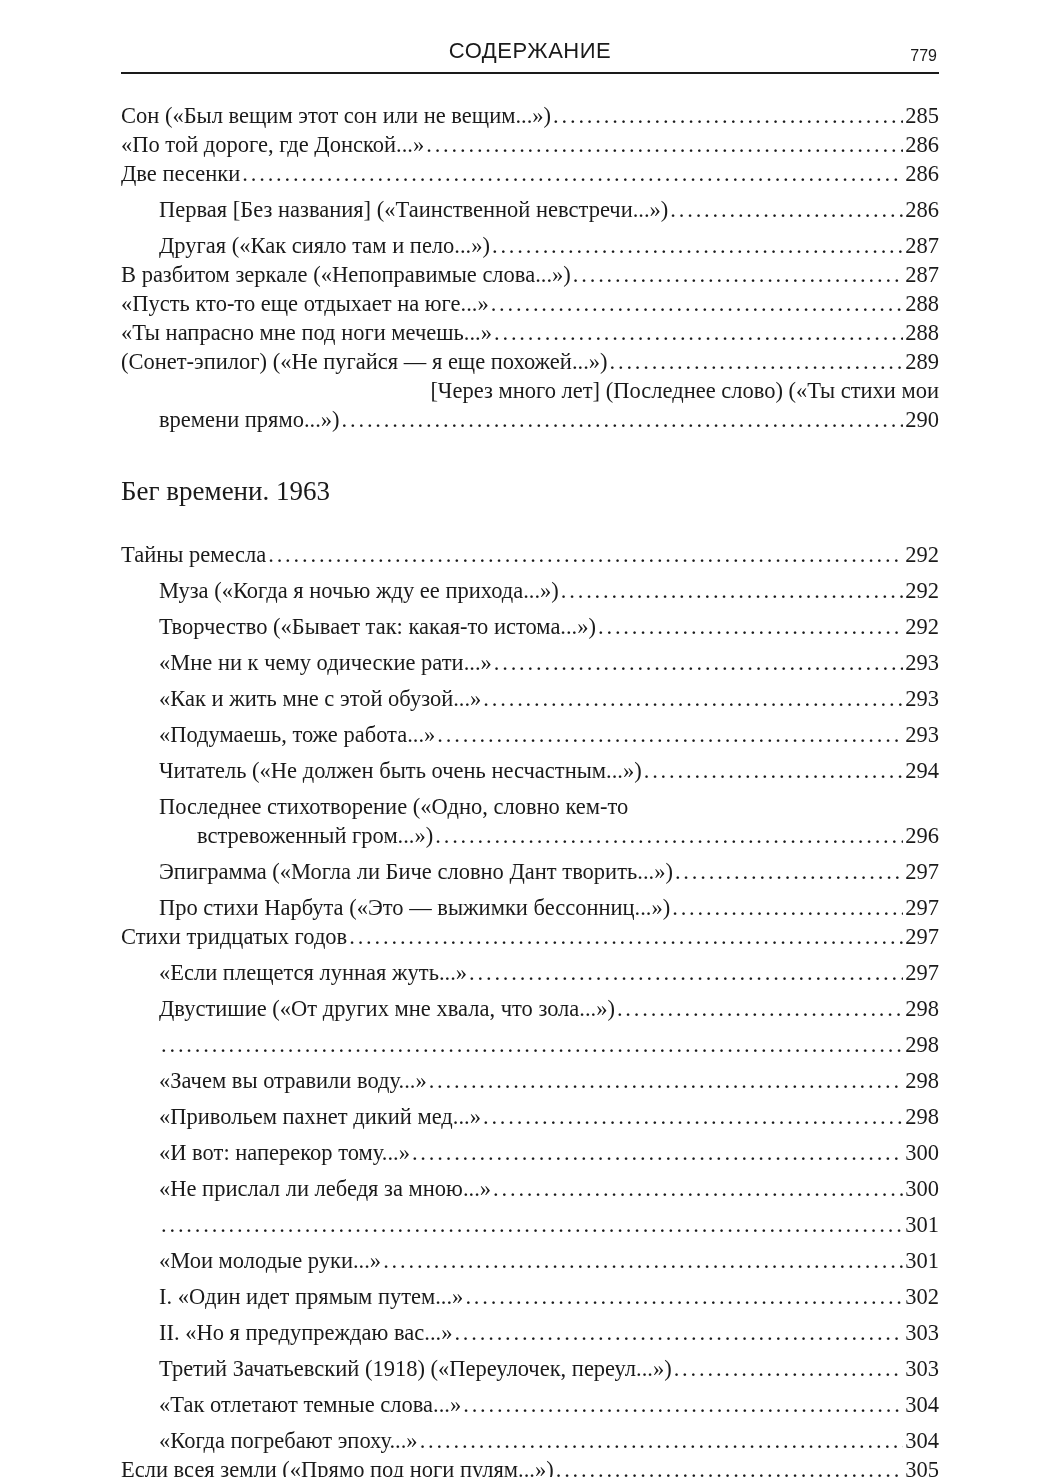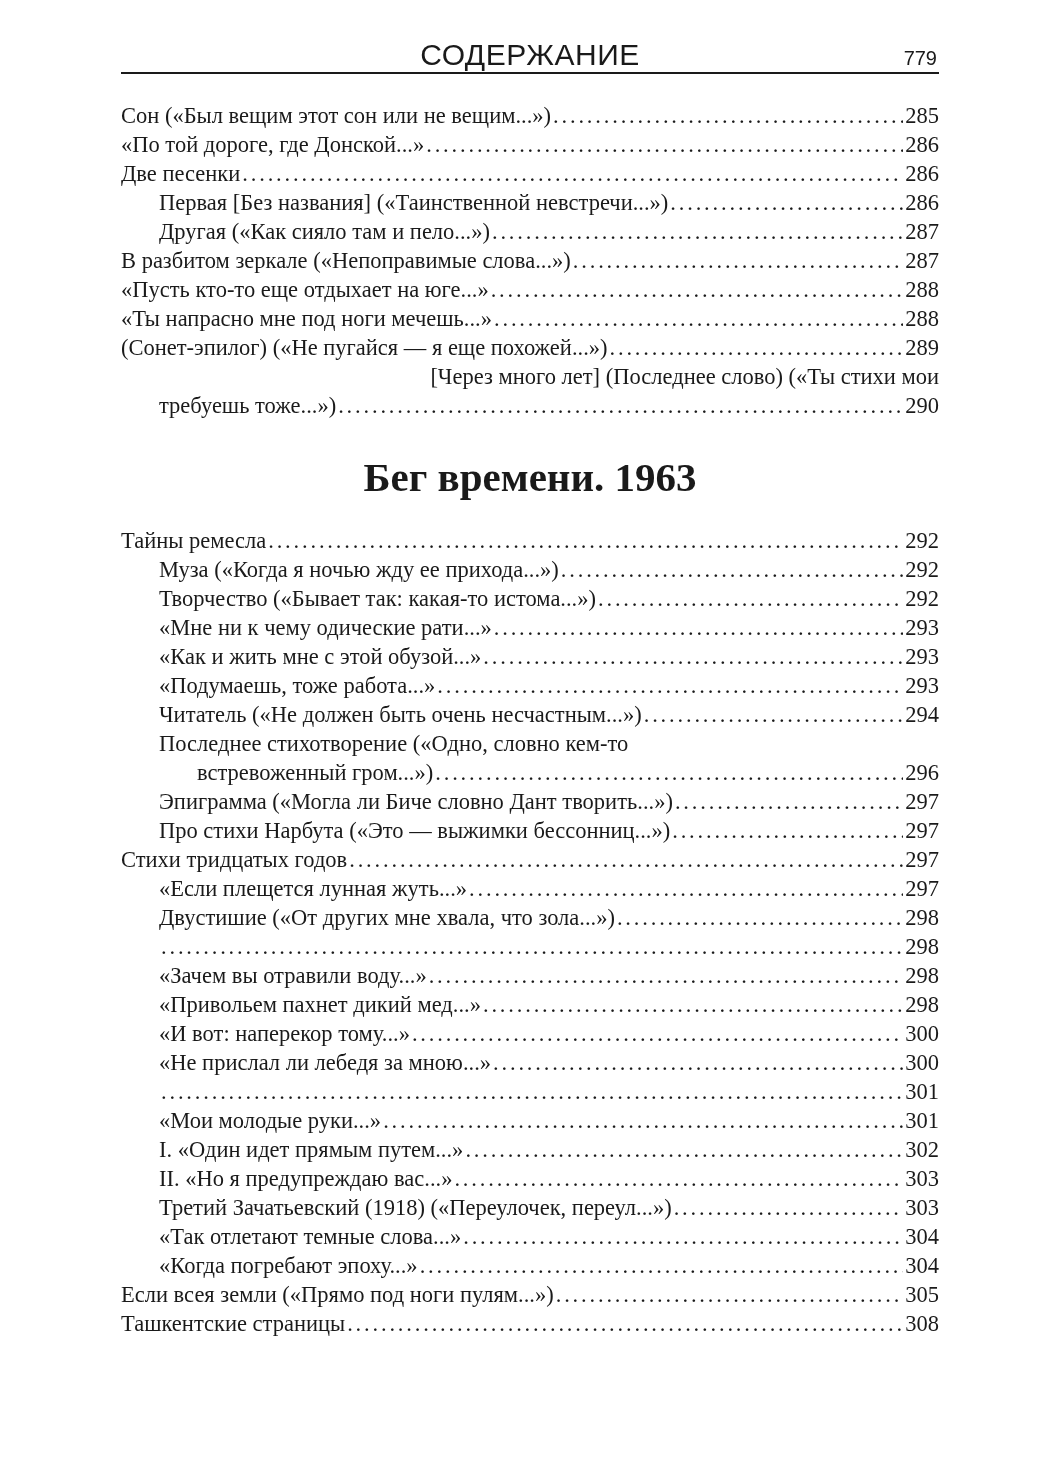--- a/index.html
+++ b/index.html
@@ -25,50 +25,50 @@
       height: 72px;
       border-bottom: 2px solid #1a1a1a;
     }
     .running-title {
       position: absolute;
       left: 0;
       right: 0;
       top: 38px;
       text-align: center;
       font-family: "Liberation Sans", sans-serif;
-      font-size: 30px;
+      font-size: 22px;
       letter-spacing: 0.5px;
     }
     .page-number {
       position: absolute;
       right: 2px;
       top: 47px;
       font-family: "Liberation Sans", sans-serif;
-      font-size: 20px;
+      font-size: 16px;
     }
     .toc {
       font-family: "Liberation Serif", serif;
       font-size: 22.5px;
       line-height: 29px;
     }
     .toc-list {
       list-style: none;
       margin: 0;
       padding: 0;
     }
     .toc-list.first {
       margin-top: 27px;
       text-align: right;
     }
     .toc-entry {
       display: flex;
       align-items: baseline;
       white-space: nowrap;
     }
-    .toc-entry.level-1 { padding-left: 38px; }
+    .toc-entry.level-1 { padding-left: 38px; margin-top: 7px; }
     .toc-entry .title {
       flex: 0 1 auto;
       white-space: nowrap;
     }
     .toc-entry .leader {
       flex: 1 1 auto;
       overflow: hidden;
       white-space: nowrap;
       letter-spacing: 3px;
       margin: 0 2px;
@@ -86,24 +86,23 @@
     .wrapped .line1 {
       display: block;
     }
     .wrapped .line2 {
       display: flex;
       align-items: baseline;
       padding-left: 38px;
     }
     .toc-entry.level-1.wrapped .line2 { padding-left: 38px; }
     .section-heading {
-      text-align: center;
       font-family: "Liberation Serif", serif;
-      font-weight: bold;
-      font-size: 41px;
+      font-weight: normal;
+      font-size: 27px;
       margin: 37px 0 29px 0;
       line-height: 40px;
     }
   </style>
 </head>
 <body>
 
 <div class="page">
   <div class="running-head">
     <div class="running-title">СОДЕРЖАНИЕ</div>
@@ -153,21 +152,21 @@
           <span class="pageref">288</span>
         </li>
         <li class="toc-entry level-0">
           <span class="title">(Сонет-эпилог) («Не пугайся — я еще похожей...»)</span>
           <span class="leader"></span>
           <span class="pageref">289</span>
         </li>
         <li class="toc-entry level-0 wrapped">
           <span class="line1">[Через много лет] (Последнее слово) («Ты стихи мои</span>
           <span class="line2">
-            <span class="title">требуешь тоже...»)</span>
+            <span class="title">времени прямо...»)</span>
             <span class="leader"></span>
             <span class="pageref">290</span>
           </span>
         </li>
       </ul>
     <div class="section-heading">Бег времени. 1963</div>
     <ul class="toc-list" id="toc-part2">
         <li class="toc-entry level-0">
           <span class="title">Тайны ремесла</span>
           <span class="leader"></span>

